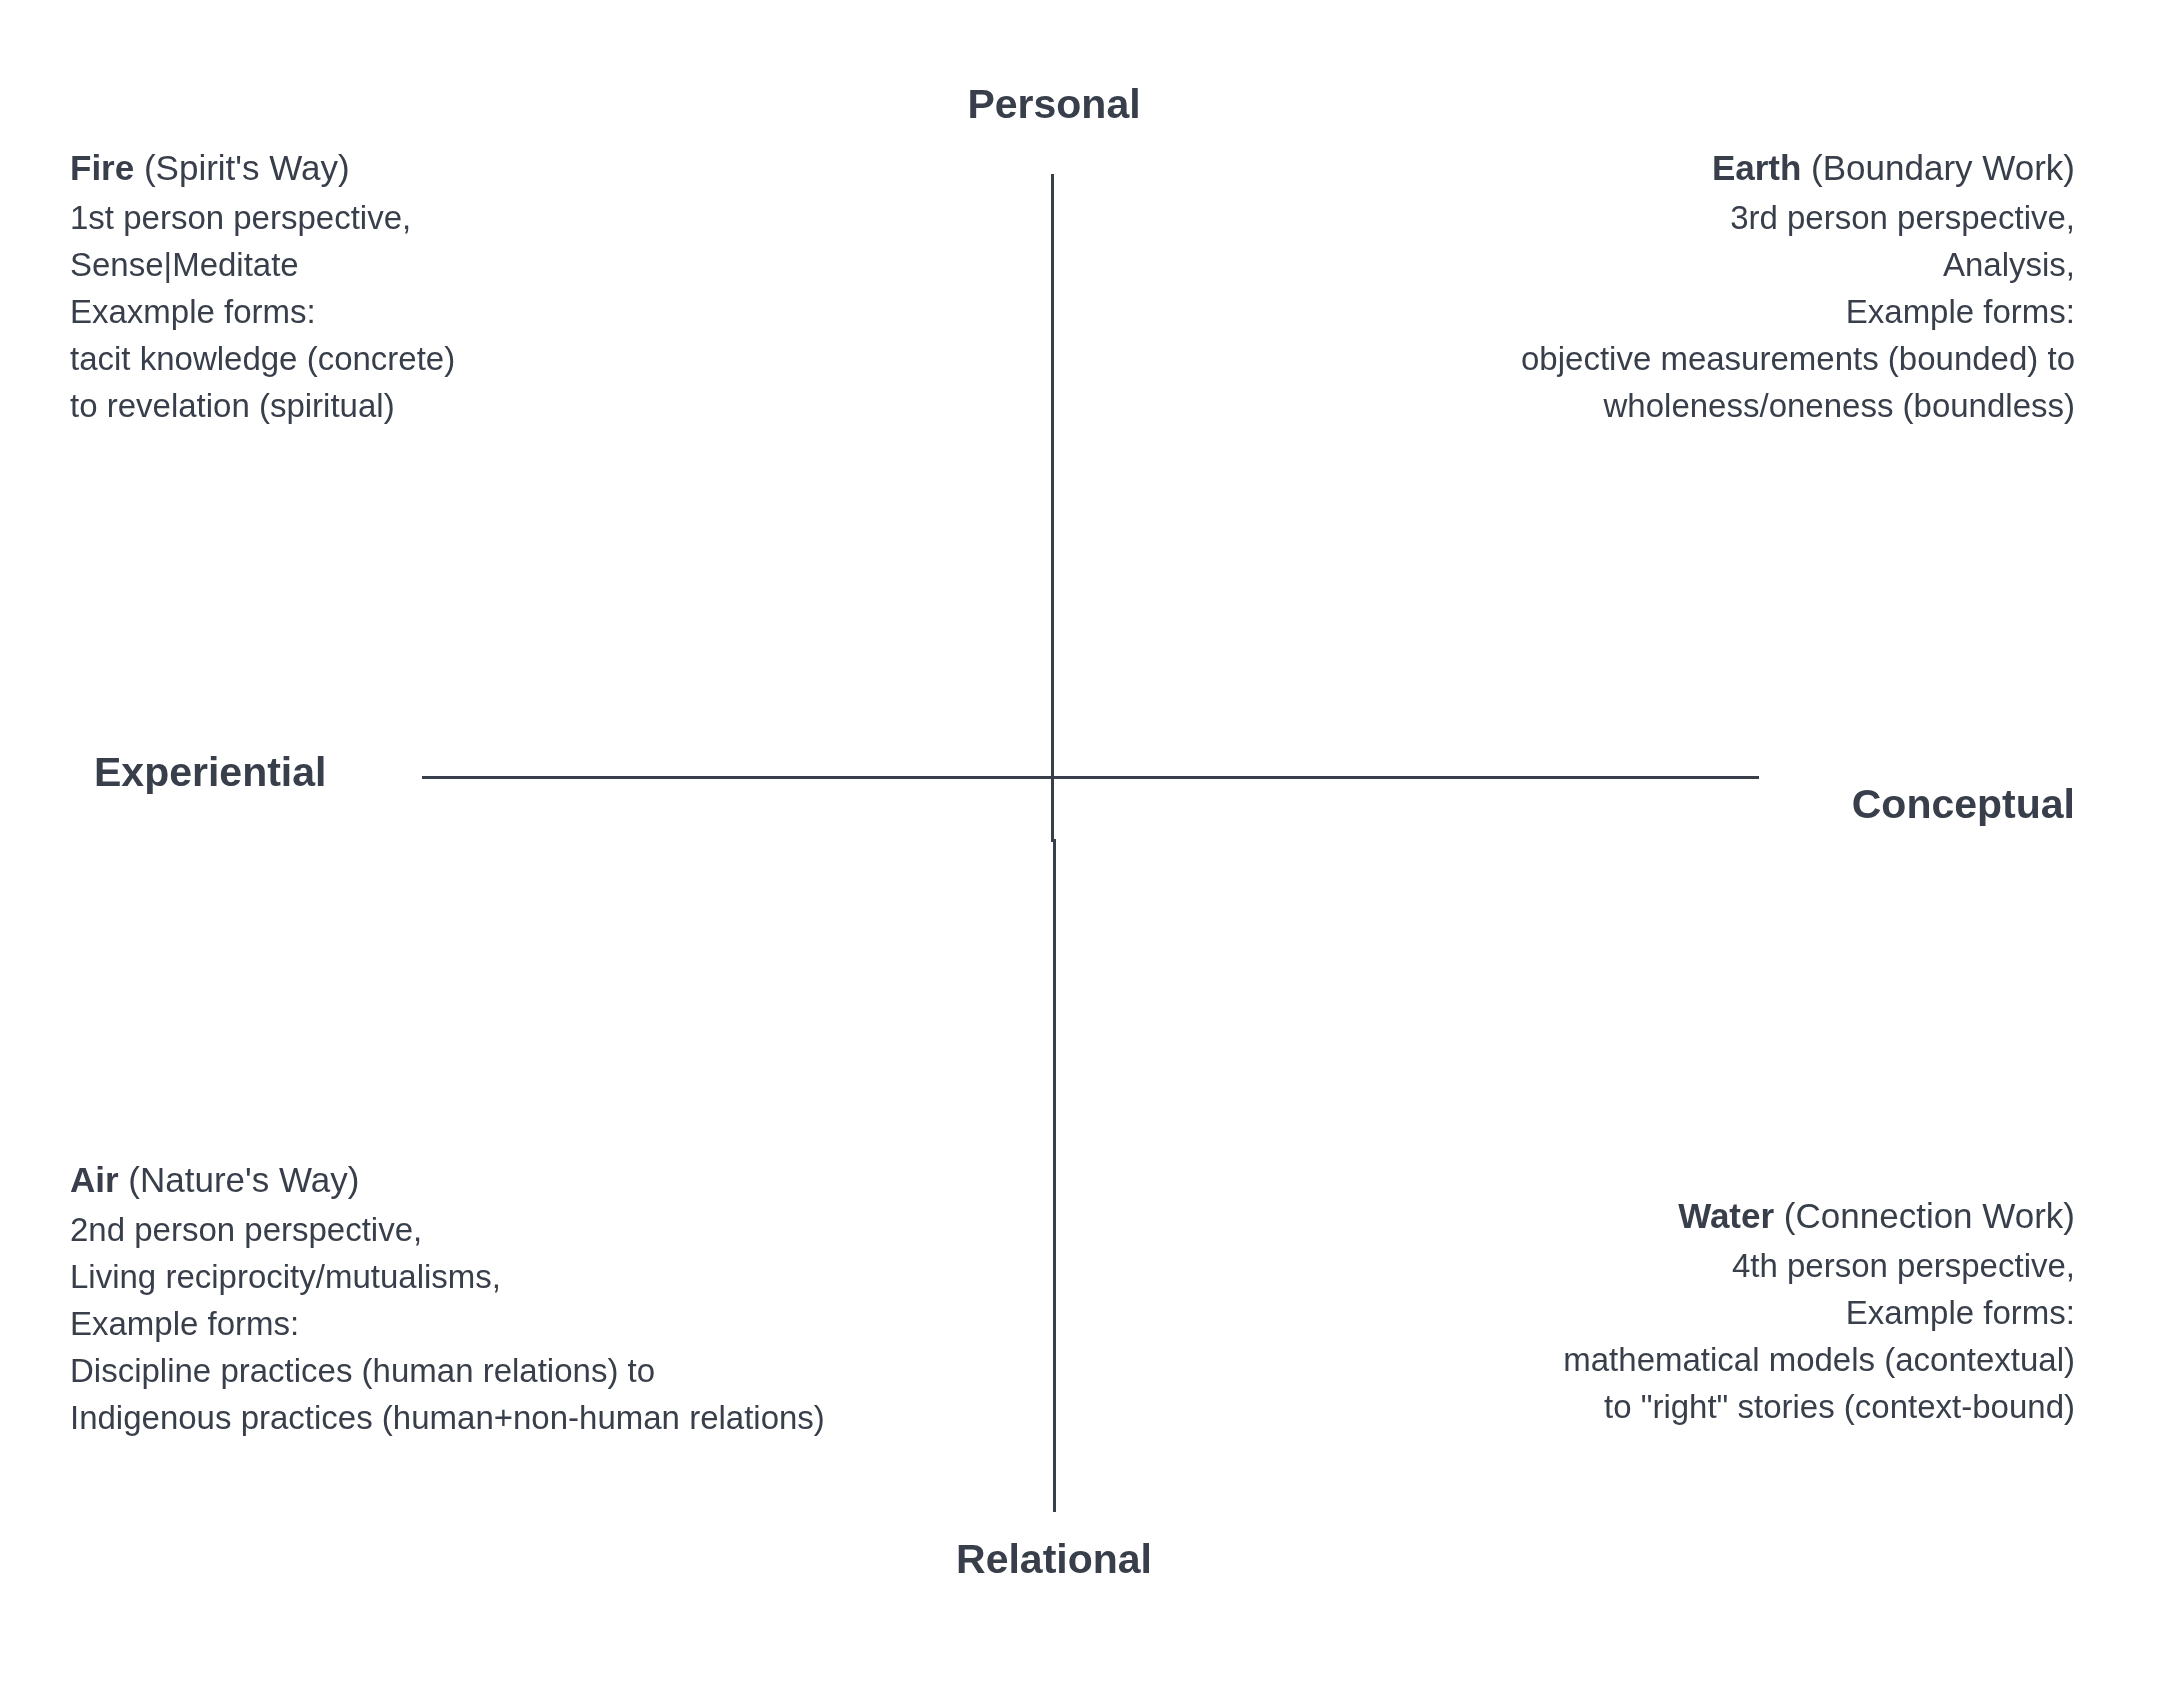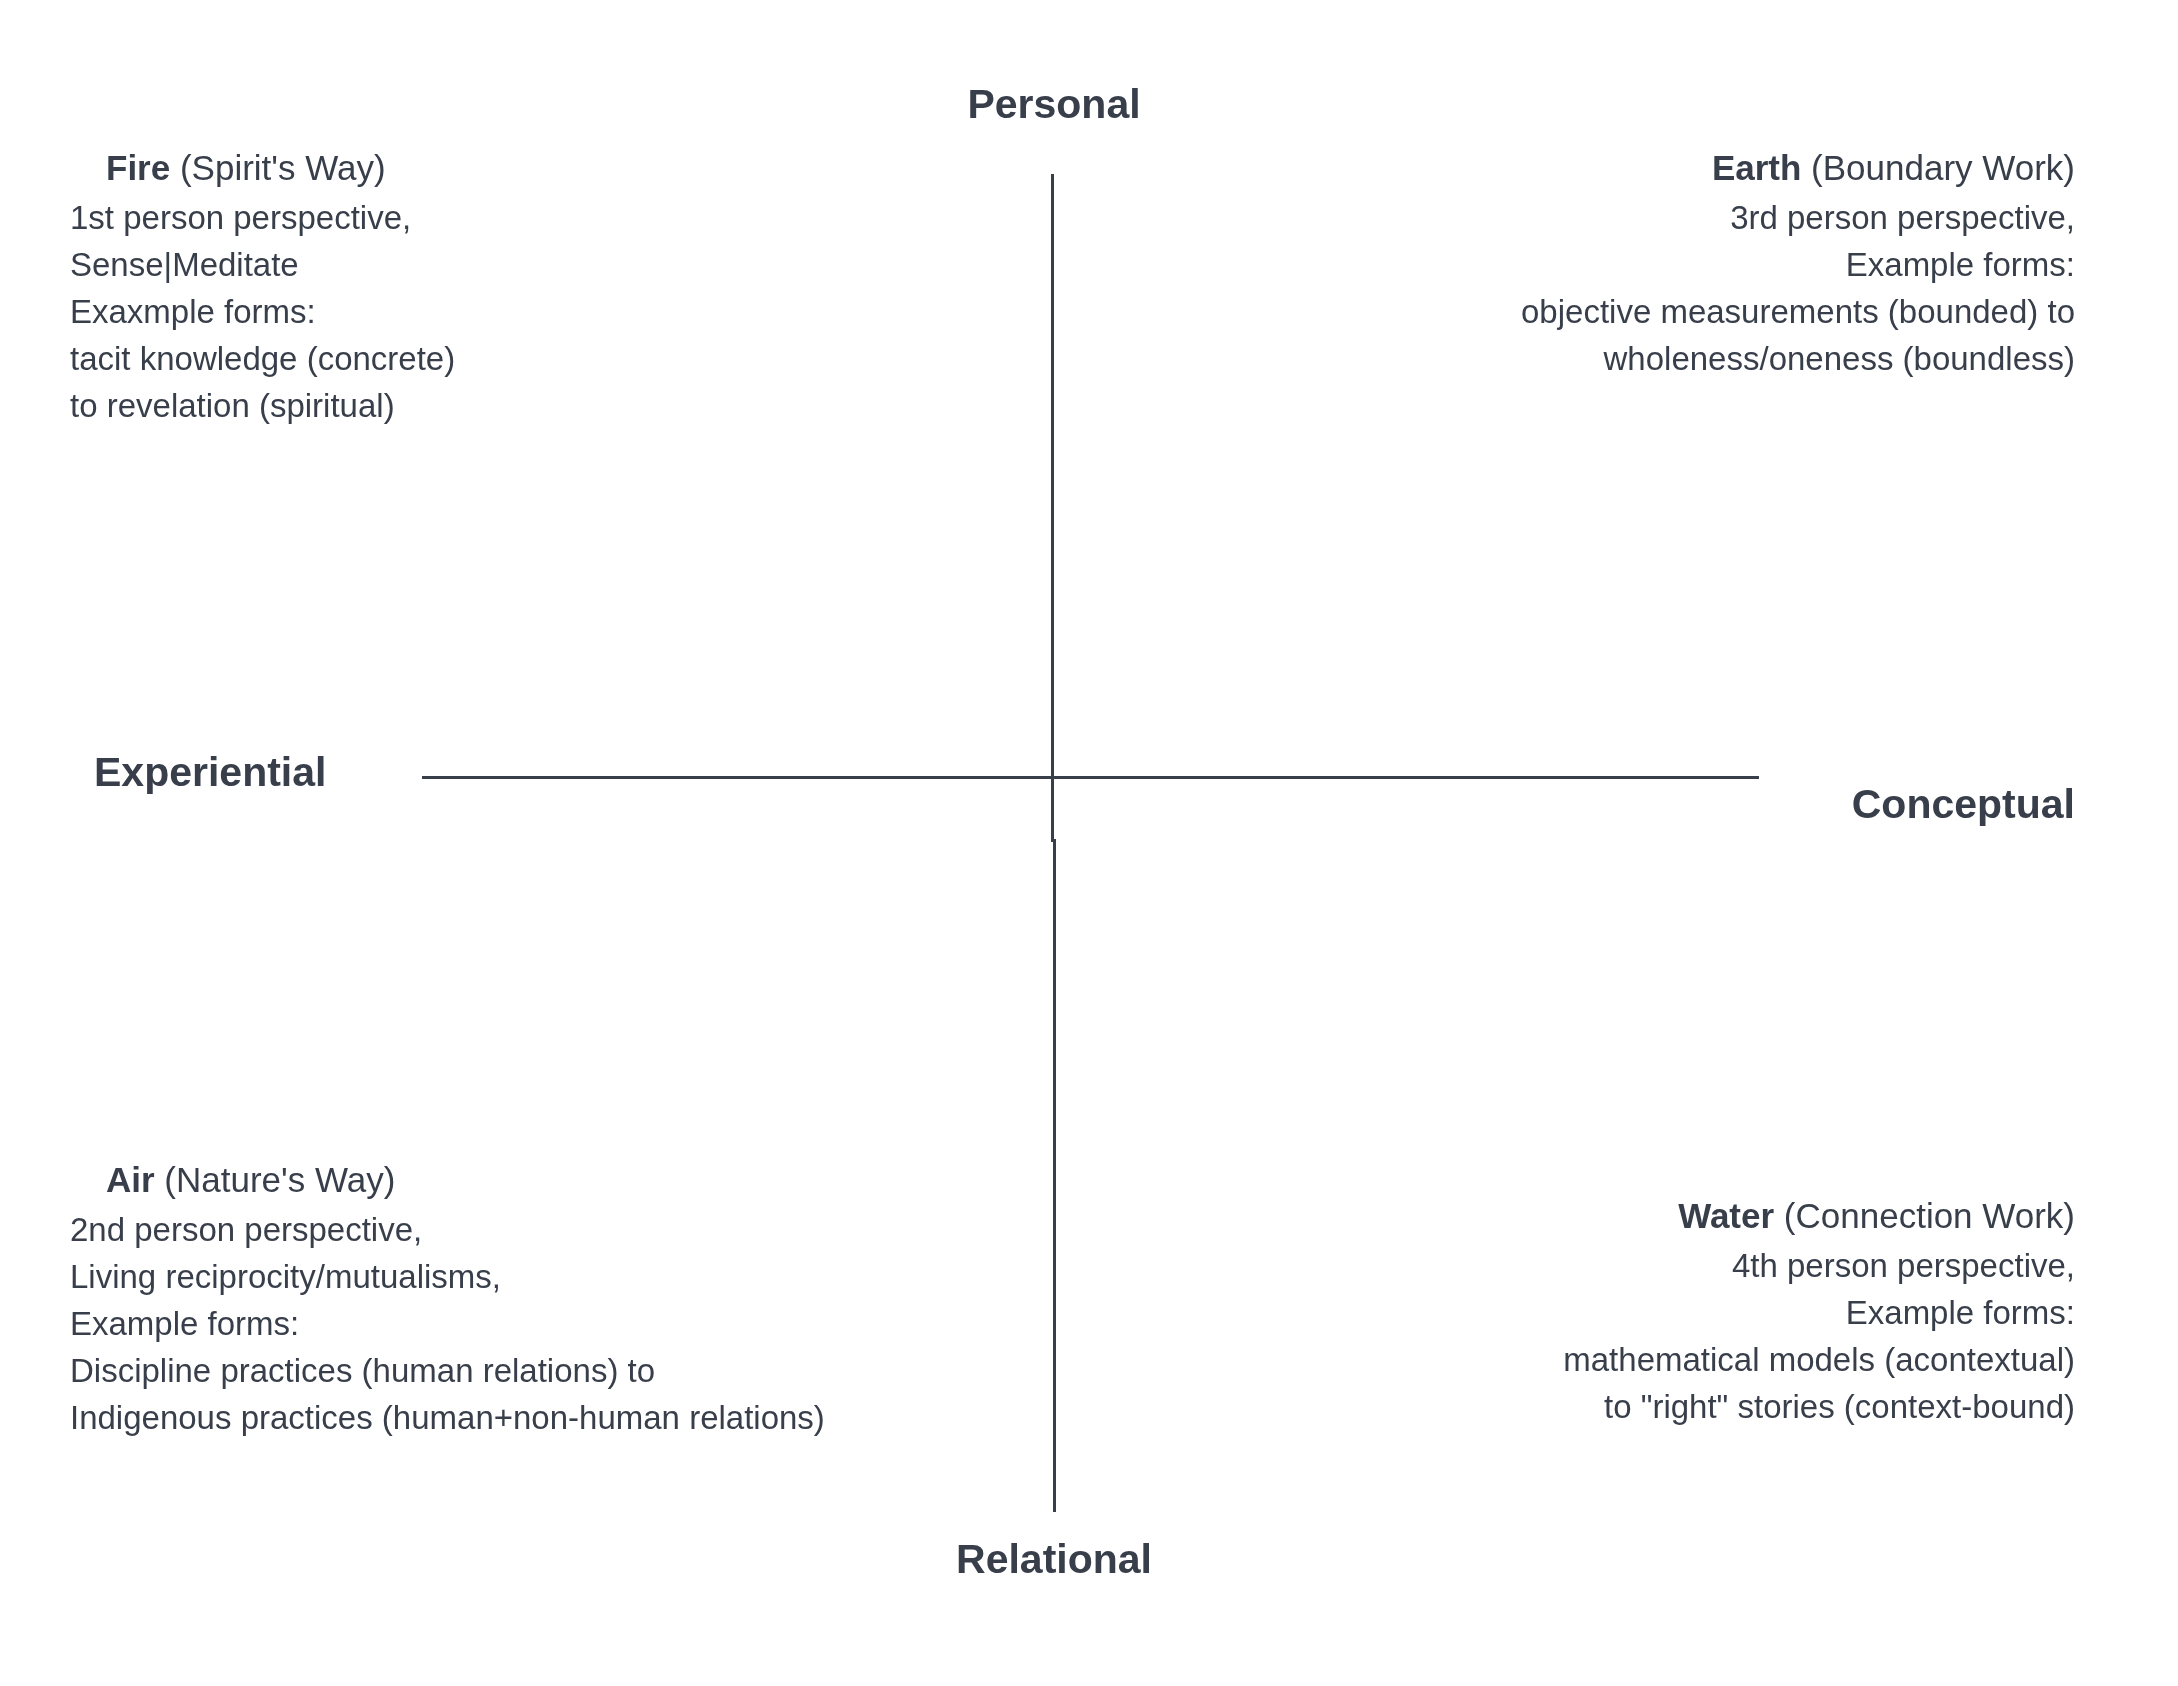--- a/index.html
+++ b/index.html
@@ -87,21 +87,20 @@
     position: absolute;
     font-size: 33px;
     line-height: 47px;
     color: #383f4b;
   }
   .quadrant .q-title {
     display: block;
     font-size: 35px;
     line-height: 52px;
     white-space: nowrap;
-    margin-left: 36px;
   }
   .quadrant .q-title .q-element {
     font-weight: bold;
   }
   .quadrant .q-title .q-sub {
     font-weight: normal;
   }
   .quadrant .q-line {
     display: block;
     white-space: nowrap;
@@ -141,20 +140,21 @@
     <span class="q-line">tacit knowledge (concrete)</span>
     <span class="q-line">to revelation (spiritual)</span>
   </div>
 
   <div class="quadrant" id="q-earth">
     <span class="q-title">
       <span class="q-element">Earth</span>
       <span class="q-sub">(Boundary Work)</span>
     </span>
     <span class="q-line">3rd person perspective,</span>
+    <span class="q-line">Analysis,</span>
     <span class="q-line">Example forms:</span>
     <span class="q-line">objective measurements (bounded) to</span>
     <span class="q-line">wholeness/oneness (boundless)</span>
   </div>
 
   <div class="quadrant" id="q-air">
     <span class="q-title">
       <span class="q-element">Air</span>
       <span class="q-sub">(Nature's Way)</span>
     </span>

